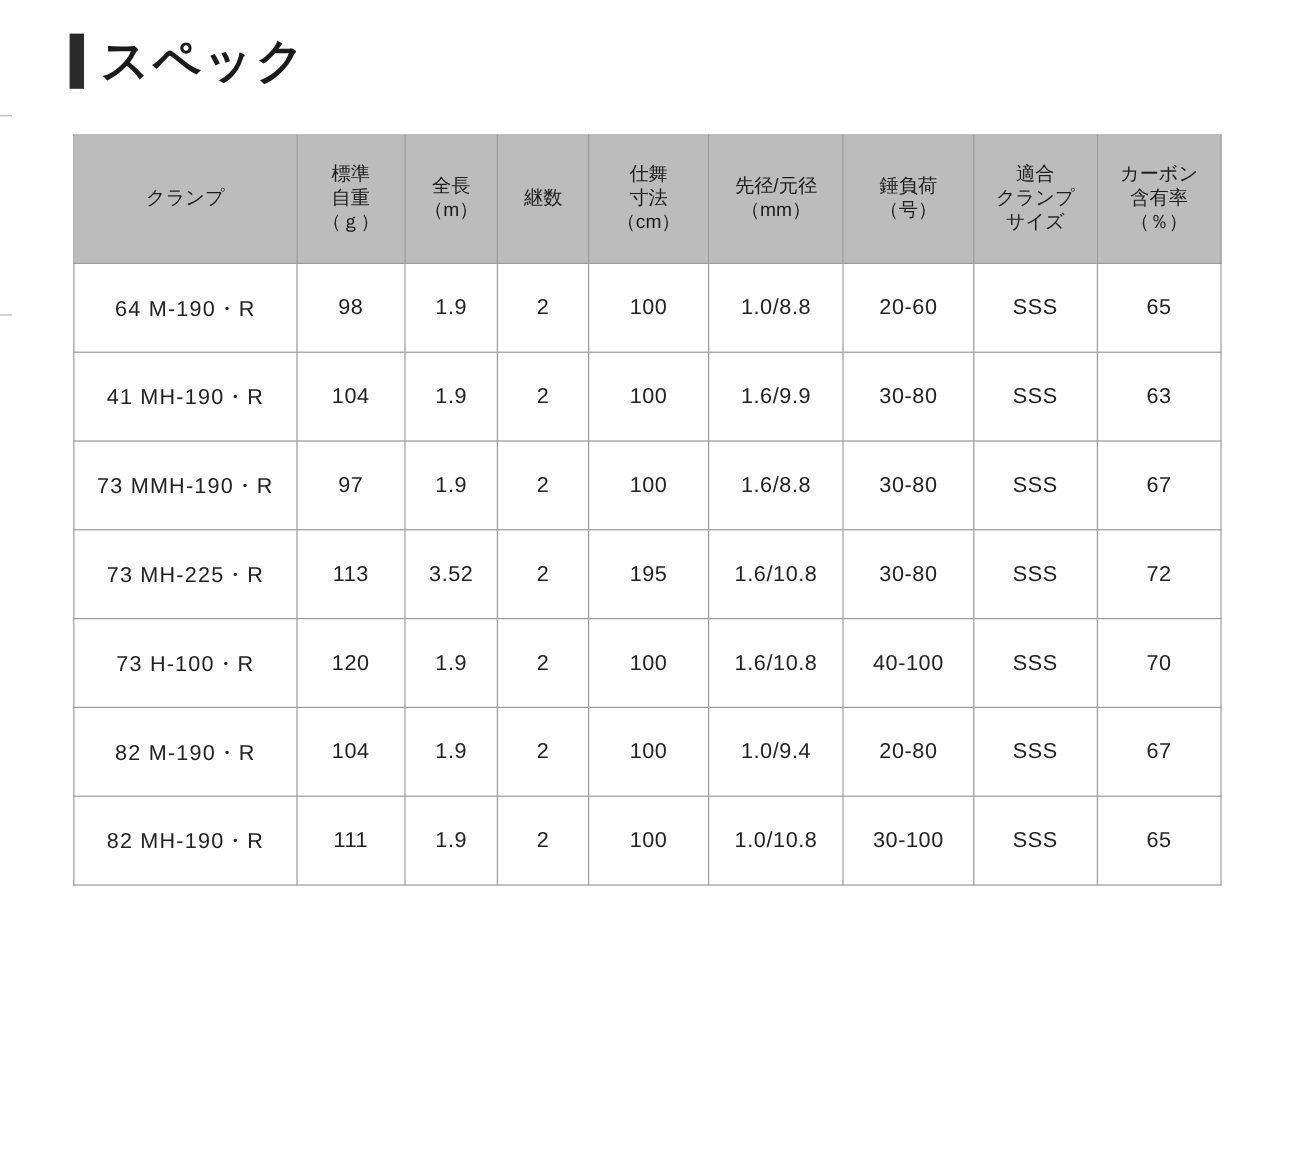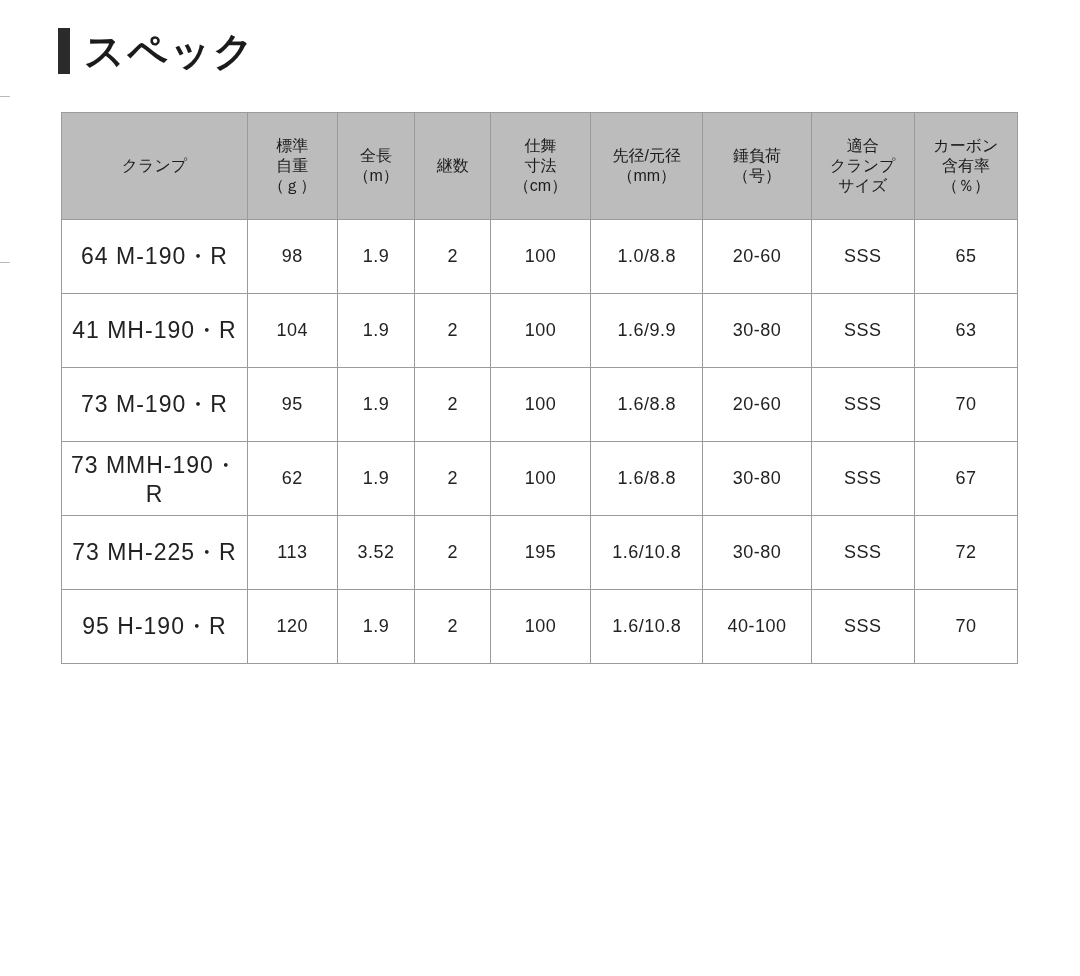--- a/index.html
+++ b/index.html
@@ -85,21 +85,21 @@
   .spec-table thead th .sub {
     display: block;
   }
   .spec-table tbody td {
     height: 71px;
     background: #ffffff;
     font-size: 18px;
     letter-spacing: 0.5px;
   }
   .spec-table tbody td.item-name {
-    font-size: 23px;
+    font-size: 18px;
     letter-spacing: 1px;
   }
   
   col.c0 { width: 182px; }
   col.c1 { width: 88px; }
   col.c2 { width: 76px; }
   col.c3 { width: 74px; }
   col.c4 { width: 98px; }
   col.c5 { width: 110px; }
   col.c6 { width: 106px; }
@@ -190,59 +190,70 @@
           <td>104</td>
           <td>1.9</td>
           <td>2</td>
           <td>100</td>
           <td>1.6/9.9</td>
           <td>30-80</td>
           <td>SSS</td>
           <td>63</td>
         </tr>
         <tr>
-          <td class="item-name">73 M-190・R</td>
-          <td>95</td>
-          <td>1.9</td>
-          <td>2</td>
-          <td>100</td>
-          <td>1.6/8.8</td>
-          <td>20-60</td>
-          <td>SSS</td>
-          <td>70</td>
-        </tr>
-        <tr>
           <td class="item-name">73 MMH-190・R</td>
-          <td>62</td>
+          <td>97</td>
           <td>1.9</td>
           <td>2</td>
           <td>100</td>
           <td>1.6/8.8</td>
           <td>30-80</td>
           <td>SSS</td>
           <td>67</td>
         </tr>
         <tr>
           <td class="item-name">73 MH-225・R</td>
           <td>113</td>
           <td>3.52</td>
           <td>2</td>
           <td>195</td>
           <td>1.6/10.8</td>
           <td>30-80</td>
           <td>SSS</td>
           <td>72</td>
         </tr>
         <tr>
-          <td class="item-name">95 H-190・R</td>
+          <td class="item-name">73 H-100・R</td>
           <td>120</td>
           <td>1.9</td>
           <td>2</td>
           <td>100</td>
           <td>1.6/10.8</td>
           <td>40-100</td>
           <td>SSS</td>
           <td>70</td>
         </tr>
+        <tr>
+          <td class="item-name">82 M-190・R</td>
+          <td>104</td>
+          <td>1.9</td>
+          <td>2</td>
+          <td>100</td>
+          <td>1.0/9.4</td>
+          <td>20-80</td>
+          <td>SSS</td>
+          <td>67</td>
+        </tr>
+        <tr>
+          <td class="item-name">82 MH-190・R</td>
+          <td>111</td>
+          <td>1.9</td>
+          <td>2</td>
+          <td>100</td>
+          <td>1.0/10.8</td>
+          <td>30-100</td>
+          <td>SSS</td>
+          <td>65</td>
+        </tr>
       </tbody>
   </table>
 
 </div>
 
 </body></html>

